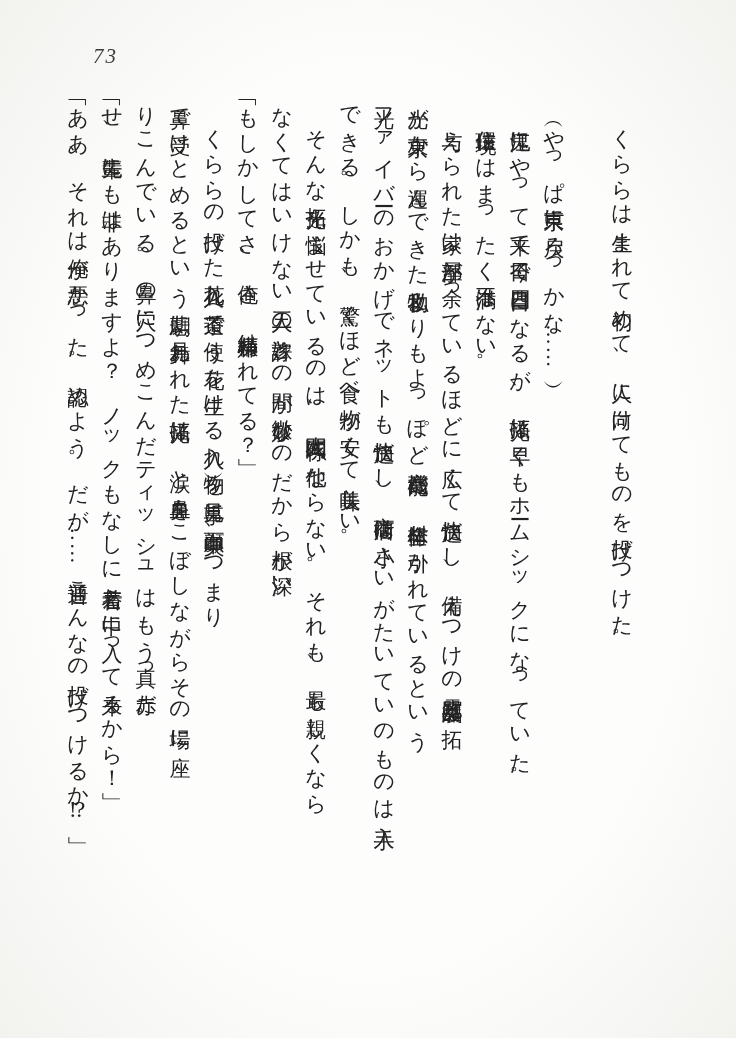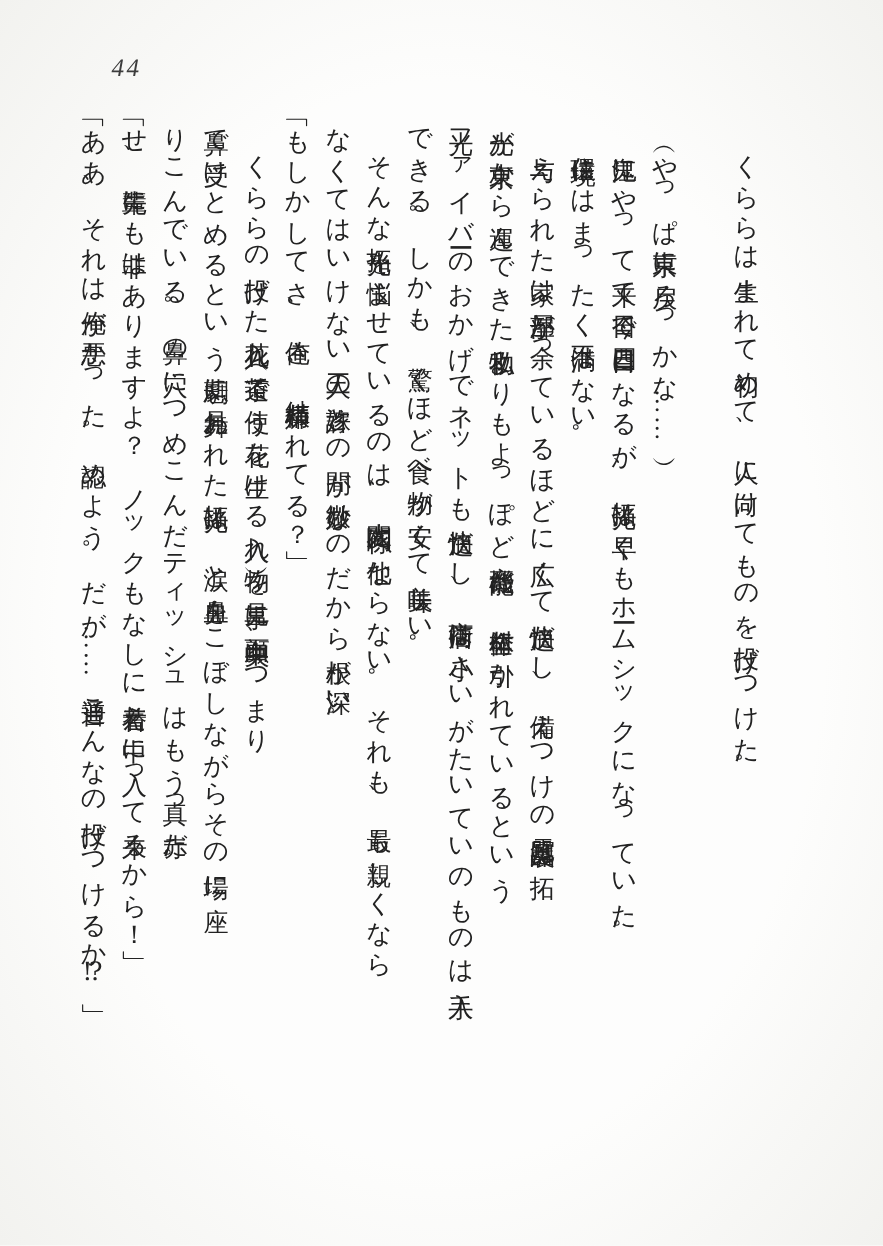--- a/index.html
+++ b/index.html
@@ -53,21 +53,21 @@
     color: var(--text);
     white-space: pre-wrap;
     overflow: visible;
   }
 </style>
 </head>
 <body>
 
 <div class="page">
 
-  <div class="page-number">44</div>
+  <div class="page-number">73</div>
 
   <div class="text-block">
     <div class="col">　くららは生まれて初めて、人に向けてものを投げつけた。</div>
     <div class="col"></div>
     <div class="col">　（やっぱ東京に戻ろっかな……）</div>
     <div class="col">　鬼江にやって来て今日で四日目になるが、拓光は早くもホームシックになっていた。</div>
     <div class="col">　住環境にはまったく不満はない。</div>
     <div class="col">　与えられた家は部屋が余っているほどに広くて快適だし、備えつけの電器製品は拓</div>
     <div class="col">光が東京から運んできた私物よりもよっぽど高機能だ。村全体に引かれているという</div>
     <div class="col">光ファイバーのおかげでネットも快適だし、商店街は小さいがたいていのものは入手</div>

